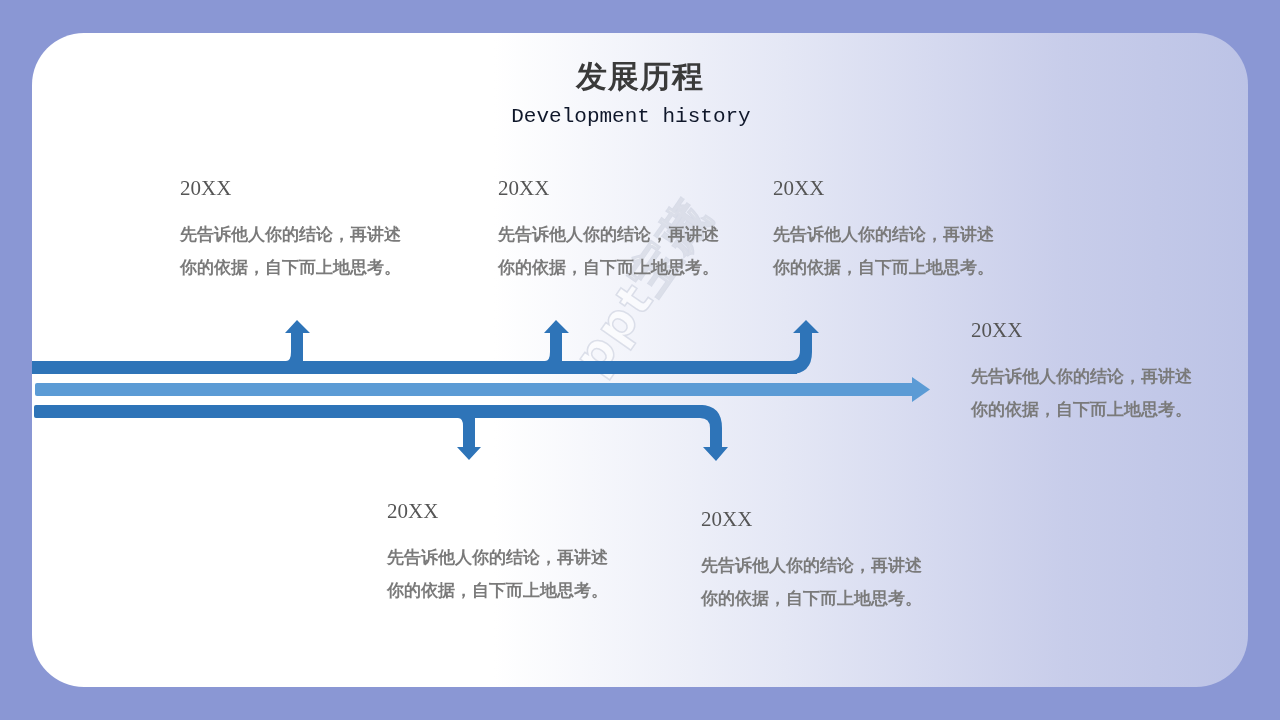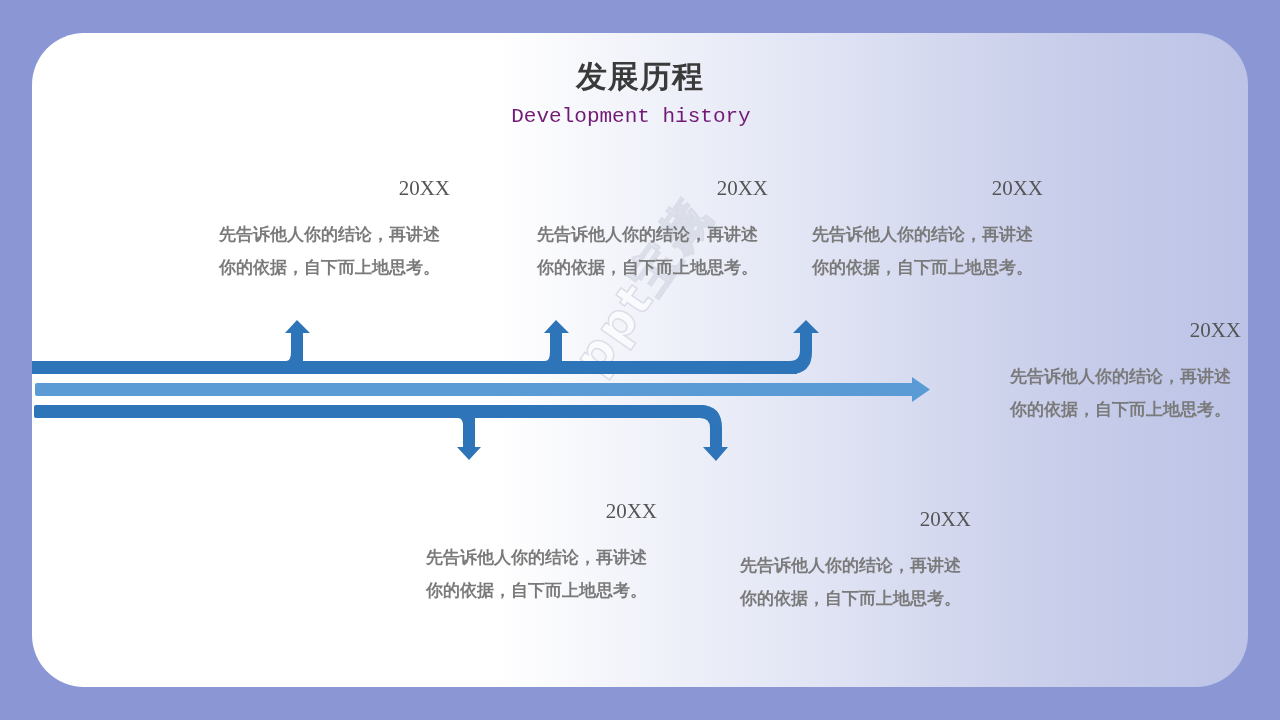--- a/index.html
+++ b/index.html
@@ -16,23 +16,23 @@
     overflow: hidden;
   }
   .title {
     position: absolute; left: 0; width: 1280px; top: 56px; text-align: center;
     font-family: "DejaVu Sans", "Liberation Sans", sans-serif;
     font-size: 31px; color: #3a3a3a; letter-spacing: 1px; font-weight: bold;
   }
   .subtitle {
     position: absolute; left: 0; width: 1262px; top: 105px; text-align: center;
     font-family: "Liberation Mono", "DejaVu Sans Mono", monospace;
-    font-size: 21px; color: #701a75;
+    font-size: 21px; color: #0f172a;
   }
-  .entry { position: absolute; width: 270px; text-align: right; }
+  .entry { position: absolute; width: 270px; }
   .entry .year {
     font-family: "Liberation Serif", "DejaVu Serif", serif;
     font-size: 21px; color: #555; letter-spacing: 0px; height: 28px;
   }
   .entry .desc {
     margin-top: 14px;
     font-family: "DejaVu Serif", "Liberation Serif", serif;
     font-size: 17px; line-height: 33px; color: #7a7a7a; width: 260px; font-weight: bold;
   }
   svg.arrows { position: absolute; left: 0; top: 0; }

